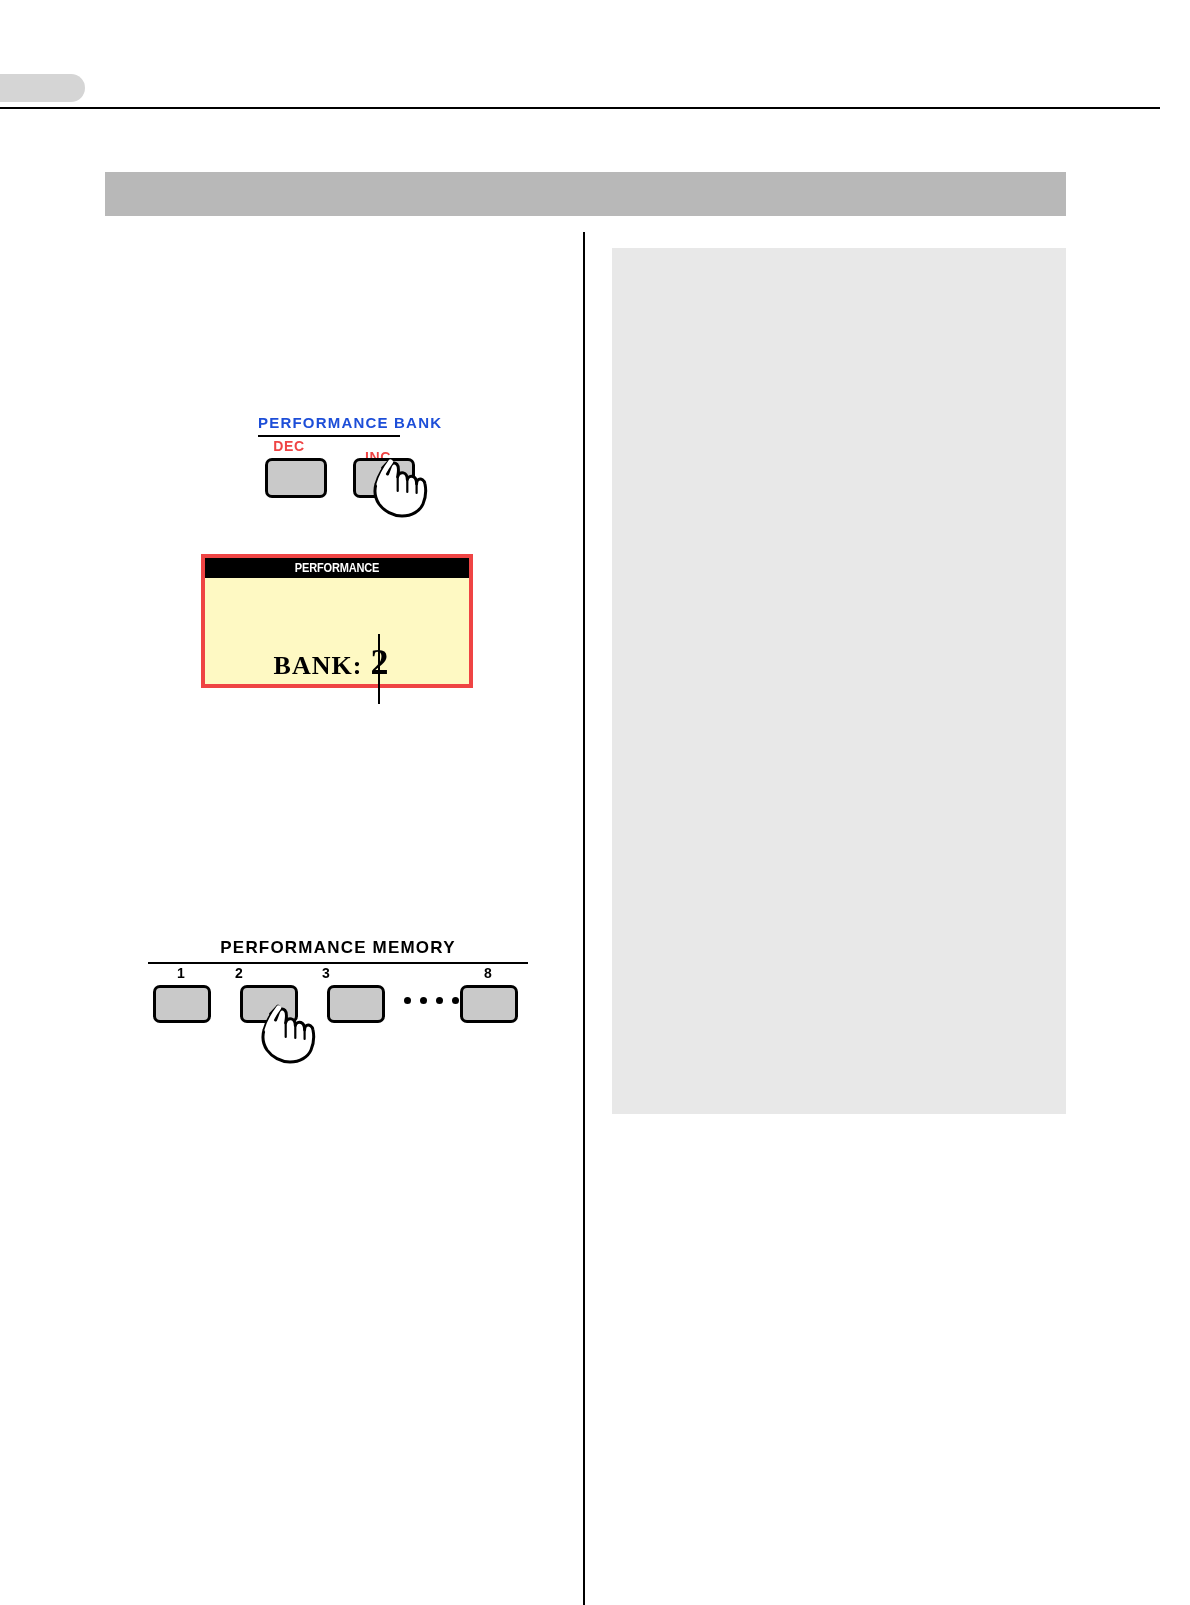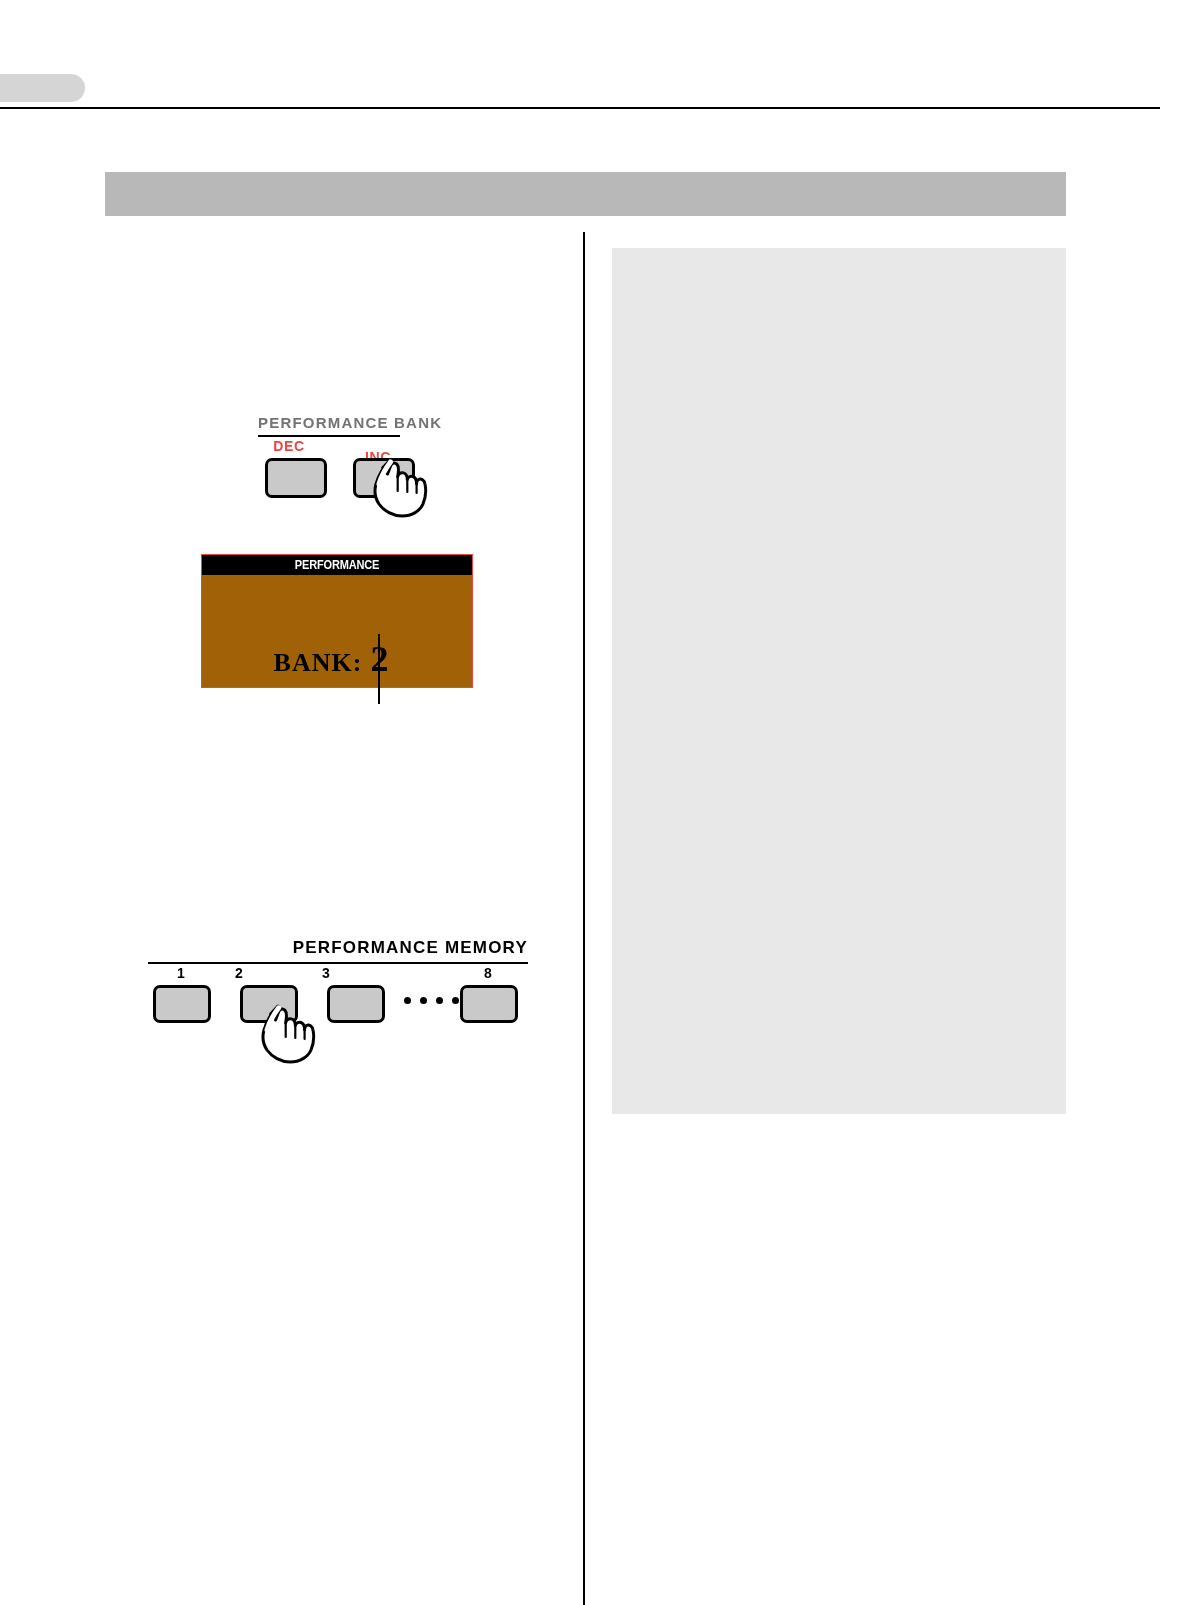--- a/index.html
+++ b/index.html
@@ -96,21 +96,21 @@
     height: 120px;
   }
   .panel-caption {
     position: absolute;
     top: 0;
     left: 0;
     width: 144px;
     text-align: center;
     font-size: 15px;
     font-weight: bold;
-    color: #737373;
+    color: #1d4ed8;
     letter-spacing: 1.2px;
     white-space: nowrap;
   }
   .caption-rule {
     position: absolute;
     background: #000;
     height: 2px;
   }
   .btn-label {
     position: absolute;
@@ -136,22 +136,22 @@
     pointer-events: none;
   }
 
   
   .fig-lcd {
     position: absolute;
     left: 201px;
     top: 554px;
     width: 272px;
     height: 134px;
-    border: 1px solid #ef4444;
-    background: #a16207;
+    border: 4px solid #ef4444;
+    background: #fef9c3;
     box-sizing: border-box;
   }
   .lcd-titlebar {
     position: absolute;
     left: 0;
     top: 0;
     width: 100%;
     height: 20px;
     background: #000000;
   }
@@ -209,21 +209,21 @@
     left: 148px;
     top: 938px;
     width: 380px;
     height: 80px;
   }
   .mem-caption {
     position: absolute;
     top: 0;
     left: 0;
     width: 380px;
-    text-align: right;
+    text-align: center;
     font-size: 17px;
     font-weight: bold;
     color: #000;
     letter-spacing: 1.2px;
     white-space: nowrap;
   }
   .mem-num {
     position: absolute;
     font-size: 14px;
     font-weight: bold;

